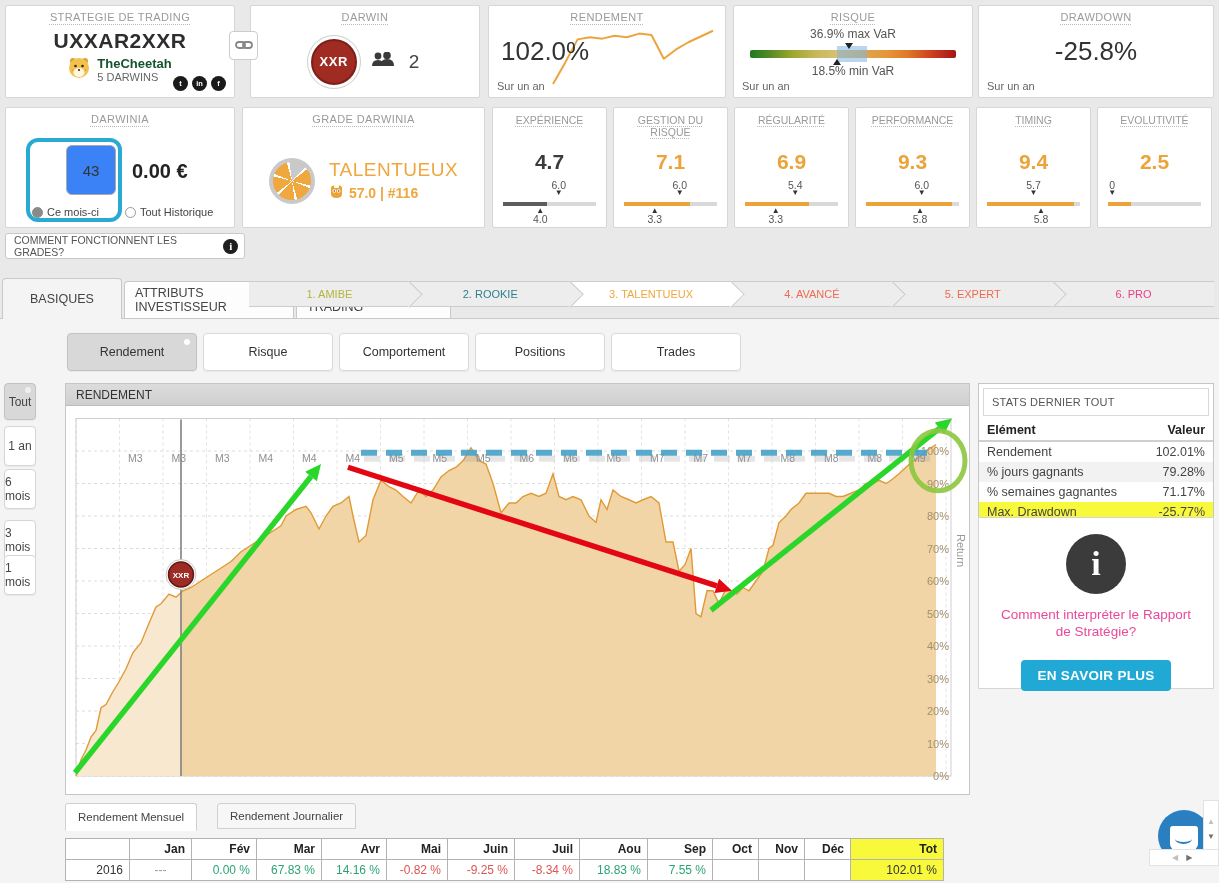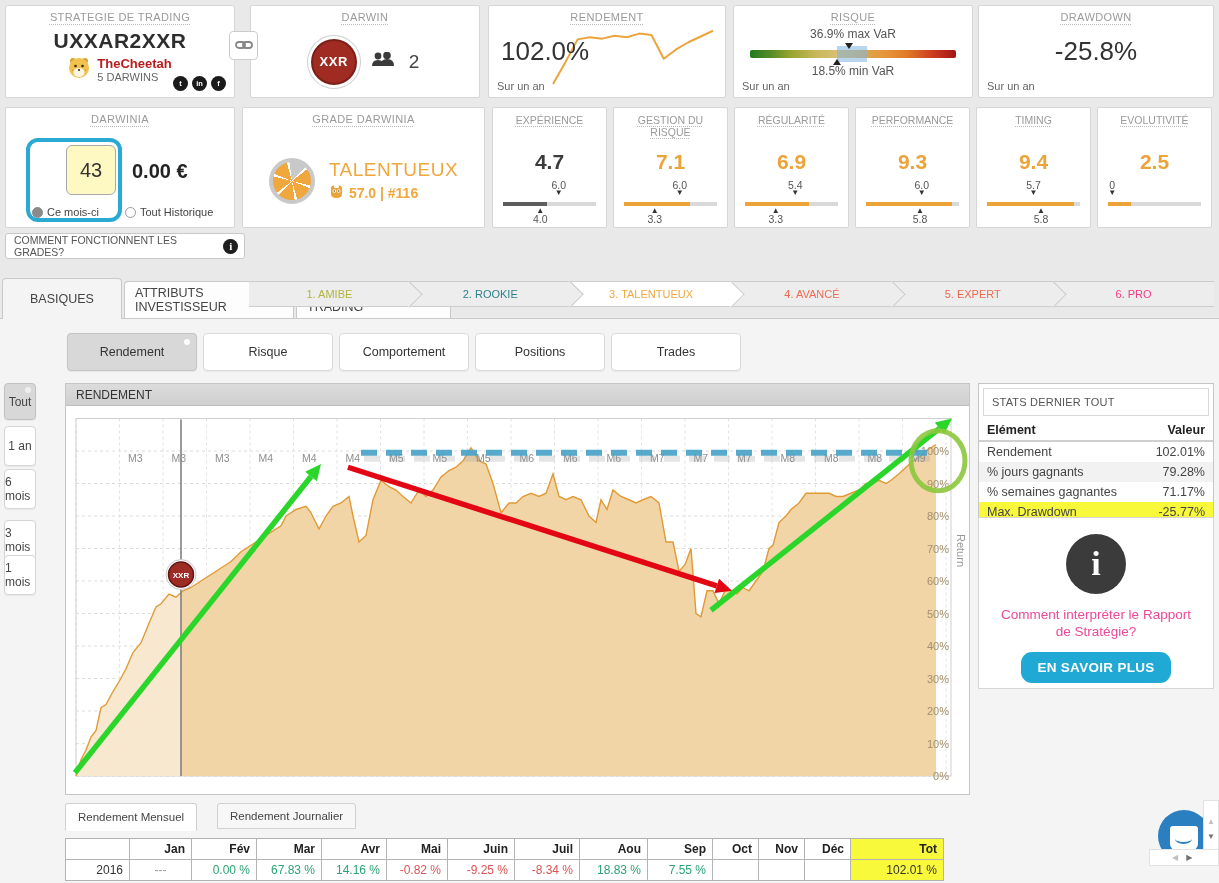--- a/index.html
+++ b/index.html
@@ -4,38 +4,38 @@
 <style>
 *{margin:0;padding:0;box-sizing:border-box;}
 html,body{width:1219px;height:883px;overflow:hidden;background:#e9e9e9;font-family:"Liberation Sans",sans-serif;color:#333;}
 .card{position:absolute;background:#fff;border:1px solid #d6d6d6;border-radius:2px;}
 .card-title{position:absolute;top:5px;left:0;right:0;text-align:center;font-size:11px;color:#9a9a9a;letter-spacing:.4px;white-space:nowrap;}
 .card-title span{text-decoration:underline dotted 1px #b9b9b9;text-underline-offset:3px;}
 .period{position:absolute;left:8px;bottom:5px;font-size:11px;color:#666;}
 
 .big-name{position:absolute;top:23px;left:0;right:0;text-align:center;font-size:21px;font-weight:bold;color:#2e2e2e;letter-spacing:.5px;}
 .owner-row{position:absolute;top:51px;left:0;right:0;display:flex;justify-content:center;gap:7px;}
-.owner-name{font-size:13px;font-weight:bold;color:#b91c1c;line-height:14px;}
+.owner-name{font-size:13px;font-weight:bold;color:#14532d;line-height:14px;}
 .owner-sub{font-size:11px;color:#666;}
 .social{position:absolute;right:8px;bottom:6px;display:flex;gap:4px;}
 .soc{width:15px;height:15px;border-radius:50%;background:#1a1a1a;color:#fff;font-size:7.5px;font-weight:bold;display:flex;align-items:center;justify-content:center;cursor:pointer;}
 .link-btn{position:absolute;left:229px;top:31px;width:29px;height:29px;background:#fff;border:1px solid #ccc;border-radius:4px;z-index:5;display:flex;align-items:center;justify-content:center;}
 .darwin-center{position:absolute;top:20px;left:0;right:0;bottom:0;display:flex;align-items:center;justify-content:center;gap:14px;}
 .xxr-badge{width:46px;height:46px;border-radius:50%;background:#a02b22;border:2px solid #7c1f18;box-shadow:0 0 0 3px #fff,0 0 0 4px #cfcfcf;color:#fff;font-weight:bold;font-size:13px;display:flex;align-items:center;justify-content:center;letter-spacing:.5px;}
 .inv-count{font-size:19px;color:#444;}
 .ret-val{position:absolute;left:12px;top:30px;font-size:26px;color:#333;z-index:2;}
 .dd-val{position:absolute;left:0;right:0;top:30px;text-align:center;font-size:26px;color:#333;}
 .var-label{position:absolute;left:0;right:0;text-align:center;font-size:12px;color:#555;}
 .risk-bar-wrap{position:absolute;left:16px;right:16px;top:44px;height:8px;}
 .risk-bar{width:100%;height:100%;border-radius:2px;}
 .risk-band{position:absolute;top:-4px;bottom:-4px;background:rgba(130,180,225,.55);}
 .tri{width:0;height:0;position:absolute;}
 
 .blue-callout{position:absolute;left:20px;top:30px;width:96px;height:84px;border:4px solid #2aa9d2;border-radius:12px;z-index:3;}
-.count-box{position:absolute;left:60px;top:37px;width:50px;height:50px;border:1px solid #aaa;border-radius:6px;background:#fef9c3;display:flex;align-items:center;justify-content:center;font-size:20px;color:#333;z-index:4;}
+.count-box{position:absolute;left:60px;top:37px;width:50px;height:50px;border:1px solid #aaa;border-radius:6px;background:#3b82f6;display:flex;align-items:center;justify-content:center;font-size:15px;color:#333;z-index:4;}
 .amount{position:absolute;left:126px;top:52px;font-size:20px;font-weight:bold;color:#222;}
 .radio-row{position:absolute;left:26px;top:98px;display:flex;gap:26px;font-size:11px;color:#444;align-items:center;z-index:4;}
 .radio{width:11px;height:11px;border-radius:50%;border:1px solid #999;display:inline-block;vertical-align:-2px;margin-right:4px;background:#fff;}
 .radio.sel{background:#8a8a8a;border-color:#8a8a8a;}
 
 .grade-center{position:absolute;top:26px;left:0;right:0;bottom:0;display:flex;align-items:center;justify-content:center;gap:14px;}
 .grade-pie{width:46px;height:46px;border-radius:50%;border:4px solid #c9c9c9;background:conic-gradient(from -8deg,#c9c9c9 0 52deg,#fff 52deg 60deg,#efa73e 60deg 112deg,#fff 112deg 120deg,#efa73e 120deg 172deg,#fff 172deg 180deg,#efa73e 180deg 232deg,#fff 232deg 240deg,#efa73e 240deg 292deg,#fff 292deg 300deg,#efa73e 300deg 352deg,#fff 352deg 360deg);}
 .grade-name{font-size:19px;color:#efa73e;letter-spacing:.5px;}
 .grade-score{font-size:14px;font-weight:bold;color:#efa73e;display:flex;align-items:center;gap:5px;margin-top:3px;}
 
@@ -82,21 +82,21 @@
 .stats-table{width:100%;border-collapse:collapse;font-size:12.5px;}
 .stats-table td{padding:3px 8px;color:#444;}
 .stats-table tr.hdr td{font-weight:bold;color:#222;border-bottom:2px solid #cfcfcf;}
 .stats-table td:last-child{text-align:right;}
 .stats-table tr.alt{background:#f2f2f2;}
 .stats-table tr.hl{background:#f9f93b;}
 
 .info-card{position:absolute;left:978px;top:517px;width:236px;height:172px;background:#fff;border:1px solid #d6d6d6;text-align:center;z-index:2;}
 .big-i{width:60px;height:60px;border-radius:50%;background:#3b3b3b;color:#fff;font-family:"Liberation Serif",serif;font-weight:bold;font-size:34px;display:flex;align-items:center;justify-content:center;margin:16px auto 12px;}
 .info-text{font-size:13.5px;color:#ec4899;line-height:17px;padding:0 14px;}
-.learn-btn{display:inline-block;margin-top:12px;background:#1fa9d4;color:#fff;font-size:13.5px;font-weight:bold;padding:8px 16px;border-radius:11px;border:none;cursor:pointer;letter-spacing:.3px;}
+.learn-btn{display:inline-block;margin-top:20px;background:#1fa9d4;color:#fff;font-size:13.5px;font-weight:bold;padding:8px 16px;border-radius:4px;border:none;cursor:pointer;letter-spacing:.3px;}
 
 .btab{position:absolute;height:26px;background:#f7f7f7;border:1px solid #d0d0d0;border-radius:3px 3px 0 0;display:flex;align-items:center;justify-content:center;font-size:11.5px;color:#444;padding:4px 12px;cursor:pointer;z-index:2;}
 .btab.active{background:#fff;border-bottom:1px solid #fff;height:28px;z-index:3;}
 .month-table{position:absolute;left:65px;top:838px;border-collapse:collapse;background:#fff;font-size:12px;table-layout:fixed;z-index:2;}
 .month-table th,.month-table td{border:1px solid #b3b3b3;padding:3px 6px;text-align:right;white-space:nowrap;overflow:hidden;}
 .month-table th{color:#222;}
 .month-table td{color:#333;}
 .month-table .tot{background:#f9f93b;}
 .month-table .pos{color:#2ba474;}
 .month-table .neg{color:#dd5454;}

